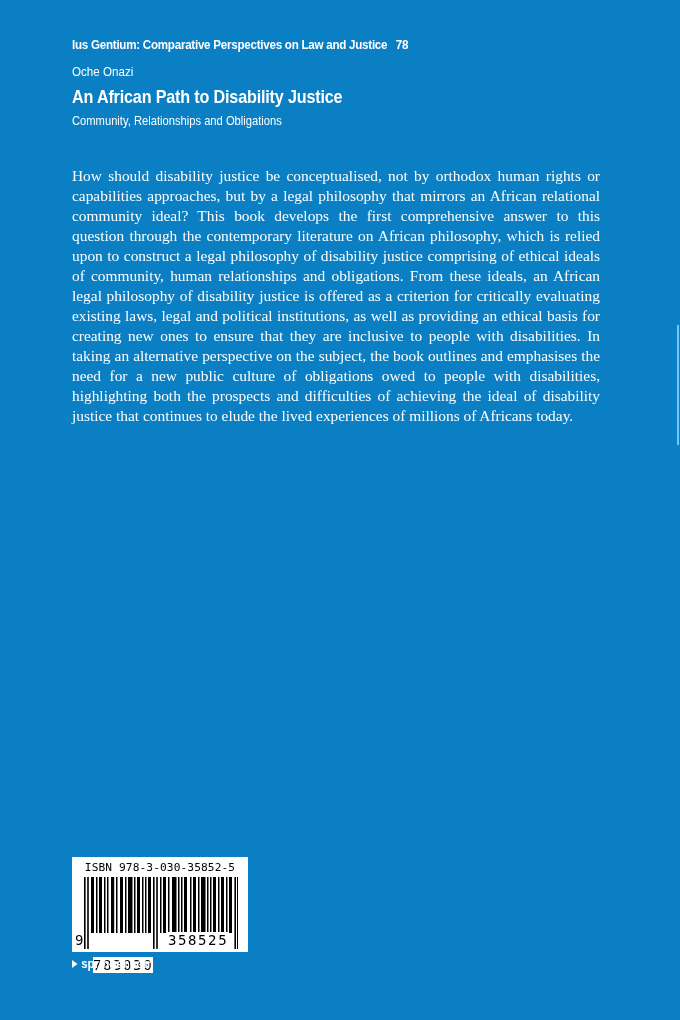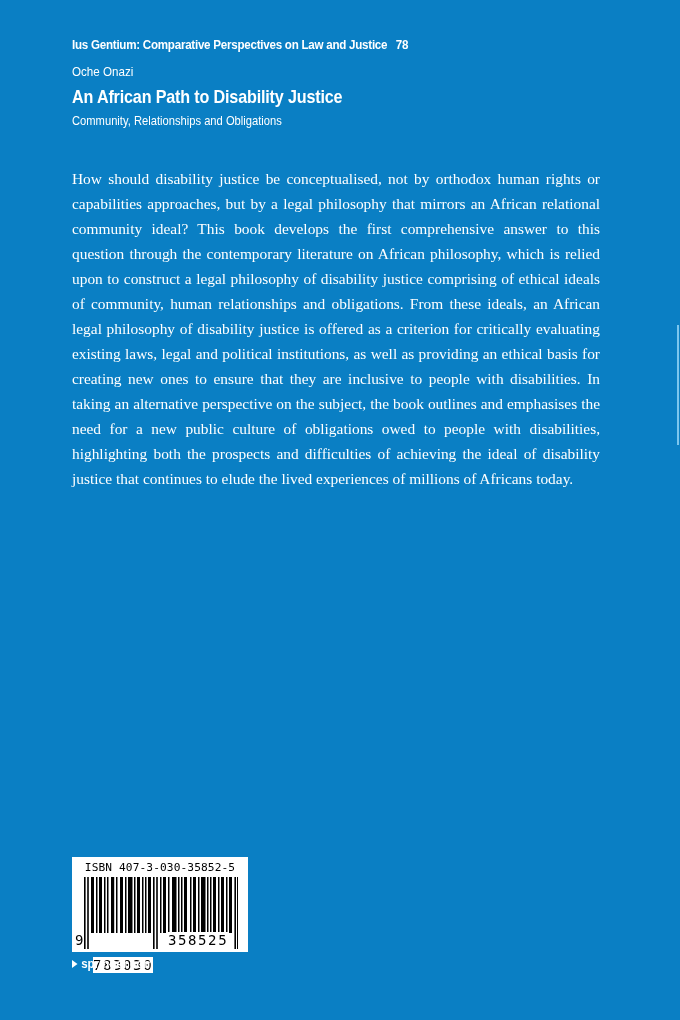--- a/index.html
+++ b/index.html
@@ -61,21 +61,21 @@
       transform-origin: left top;
       white-space: nowrap;
     }
     .blurb {
       position: absolute;
       left: 72px;
       top: 166px;
       width: 528px;
       font-family: "Liberation Serif", serif;
       font-size: 15.4px;
-      line-height: 25px;
+      line-height: 20px;
       text-align: justify;
       text-align-last: left;
       margin: 0;
     }
     .edge-line {
       position: absolute;
       left: 677px;
       top: 325px;
       width: 2px;
       height: 120px;
@@ -152,21 +152,21 @@
 
 <div class="title">An African Path to Disability Justice</div>
 
 <div class="subtitle">Community, Relationships and Obligations</div>
 
 <p class="blurb">How should disability justice be conceptualised, not by orthodox human rights or capabilities approaches, but by a legal philosophy that mirrors an African relational community ideal? This book develops the first comprehensive answer to this question through the contemporary literature on African philosophy, which is relied upon to construct a legal philosophy of disability justice comprising of ethical ideals of community, human relationships and obligations. From these ideals, an African legal philosophy of disability justice is offered as a criterion for critically evaluating existing laws, legal and political institutions, as well as providing an ethical basis for creating new ones to ensure that they are inclusive to people with disabilities. In taking an alternative perspective on the subject, the book outlines and emphasises the need for a new public culture of obligations owed to people with disabilities, highlighting both the prospects and difficulties of achieving the ideal of disability justice that continues to elude the lived experiences of millions of Africans today.</p>
 
 <div class="edge-line"></div>
 
 <div class="barcode-box">
-  <div class="isbn-text">ISBN 407-3-030-35852-5</div>
+  <div class="isbn-text">ISBN 978-3-030-35852-5</div>
   <svg class="bars" viewBox="0 0 154 72" preserveAspectRatio="none">
     <g fill="#000">
       <rect x="0" y="0" width="1.6" height="72"></rect>
       <rect x="3.2" y="0" width="1.6" height="72"></rect>
       <rect x="7" y="0" width="3" height="56"></rect>
       <rect x="12" y="0" width="1.5" height="56"></rect>
       <rect x="15" y="0" width="3" height="56"></rect>
       <rect x="20" y="0" width="1.5" height="56"></rect>
       <rect x="23" y="0" width="1.5" height="56"></rect>
       <rect x="27" y="0" width="3.2" height="56"></rect>

